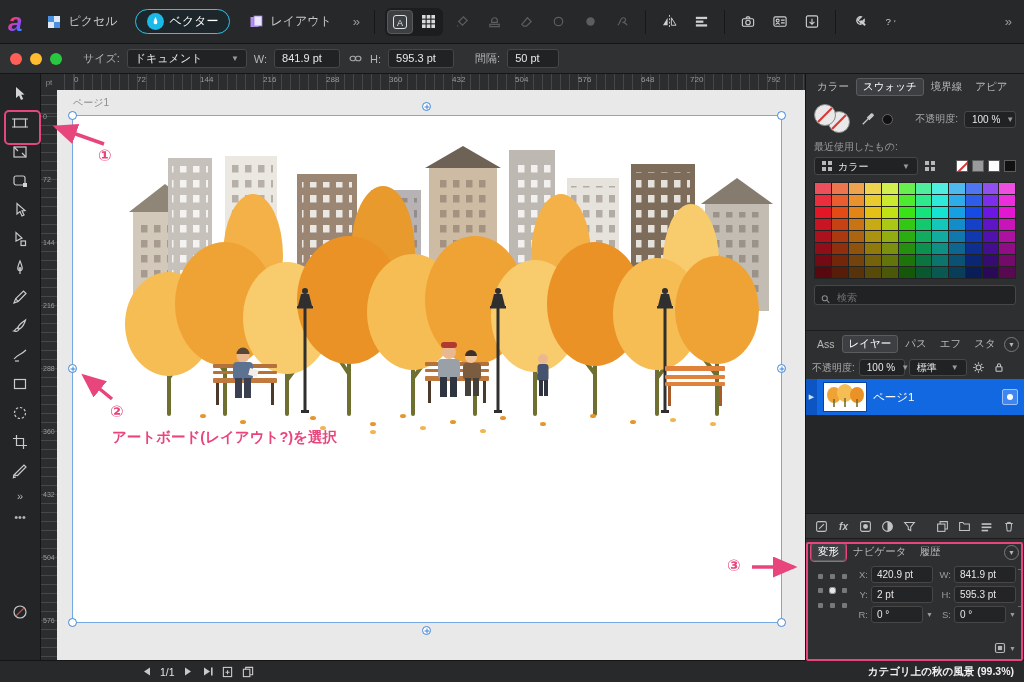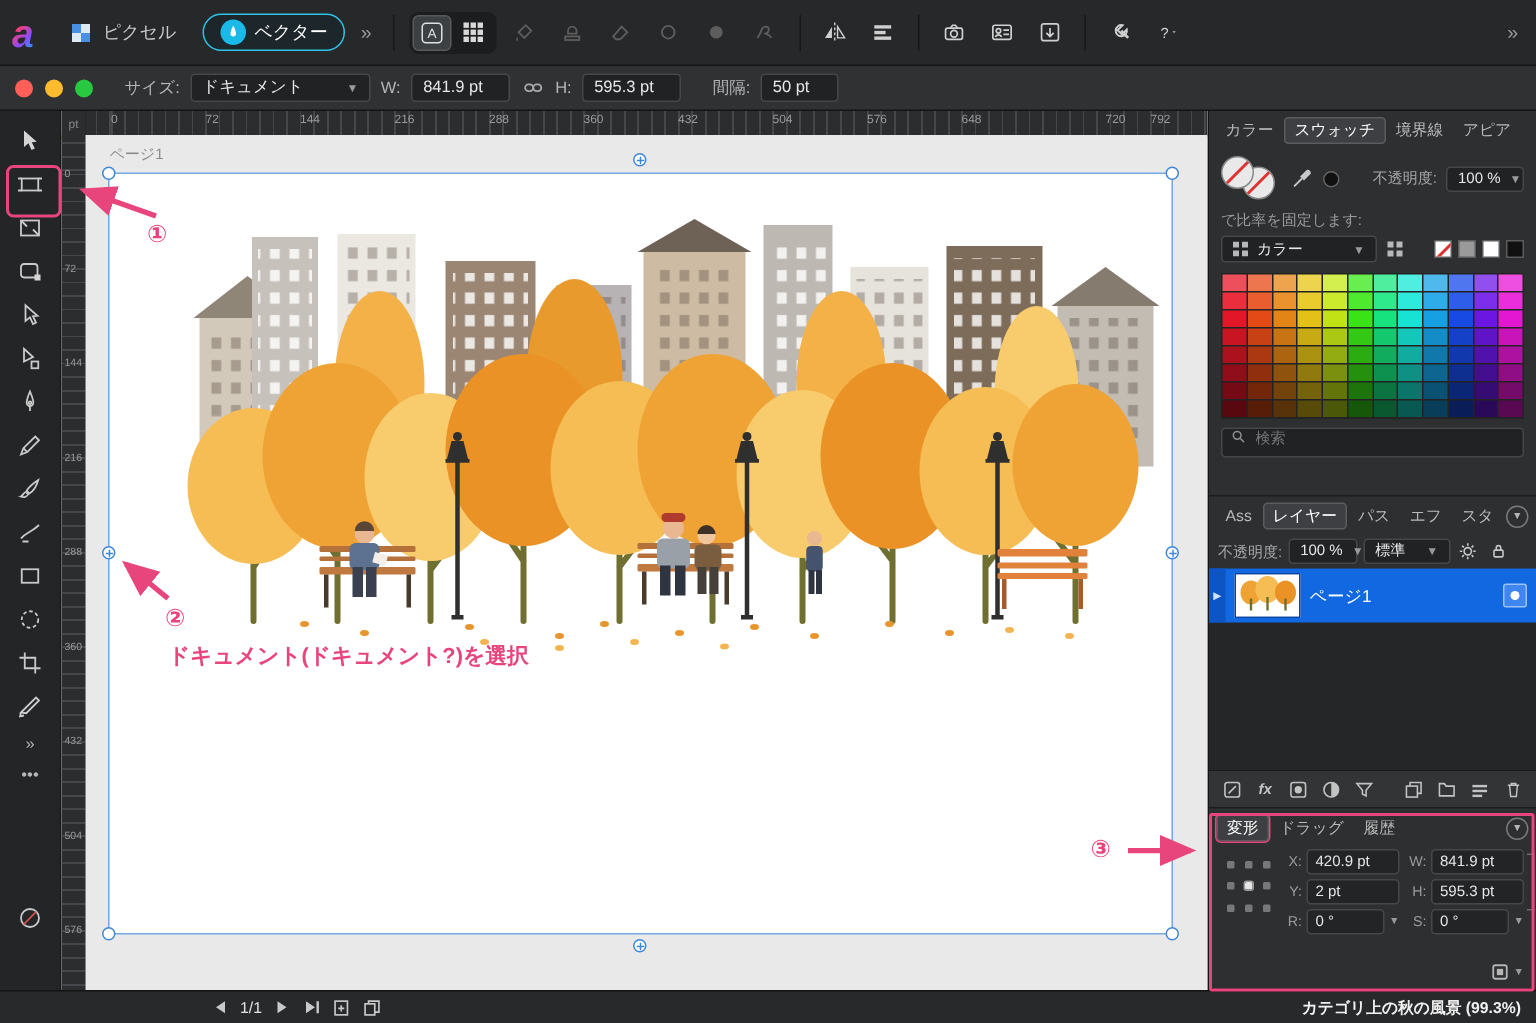--- a/index.html
+++ b/index.html
@@ -80,21 +80,21 @@
   .oplabel{margin-left:auto;color:#a8a8a8;font-size:10px}
   .opfield{width:52px;height:17px;font-size:10px}
   .subtle{color:#9a9a9a;font-size:10px;padding:3px 8px 1px}
   .palrow{display:flex;align-items:center;gap:4px;padding:2px 8px}
   .palselect{width:104px;height:18px;font-size:10px}
   .mini{width:12px;height:12px;border:1px solid #5c5c5c;box-sizing:border-box}
   .mini.none{background:#fff;position:relative;overflow:hidden}
   .mini.none::after{content:"";position:absolute;left:-2px;top:5px;width:16px;height:1.6px;background:#d33;transform:rotate(-45deg)}
   .swgrid{margin:5px 8px 0;display:grid;grid-template-columns:repeat(12,1fr);grid-auto-rows:11px;gap:1px;background:#232323;border:1px solid #232323}
   .sw{width:100%;height:100%}
-  .searchrow{margin:6px 8px;background:#202224;border:1px solid #474747;border-radius:3px;height:18px;display:flex;align-items:flex-start;gap:5px;padding:0 6px}
+  .searchrow{margin:6px 8px;background:#202224;border:1px solid #474747;border-radius:3px;height:18px;display:flex;align-items:flex-end;gap:5px;padding:0 6px}
   .searchrow input{background:transparent;border:none;outline:none;color:#bdbdbd;font-size:10px;width:100%;font-family:inherit}
   .lyctrl{display:flex;align-items:center;gap:4px;padding:3px 6px}
   .lyctrl .field{height:17px;font-size:10px}
   .blend{width:58px}
   .op2{width:46px}
   .icon14{width:16px;height:16px;display:flex;align-items:center;justify-content:center}
   .layerarea{background:#242628;flex:1;display:flex;flex-direction:column;min-height:60px}
   .layerrow{height:36px;background:var(--selblue);display:flex;align-items:center;gap:6px;padding-right:6px;position:relative}
   .ltag{width:11px;height:100%;background:#0d55c2;color:#cfe2ff;font-size:7px;display:flex;align-items:center;justify-content:center}
   .thumb{width:42px;height:28px;background:#fff;border:1px solid #0a44a0;overflow:hidden}
@@ -151,20 +151,29 @@
     <span>ピクセル</span>
   </div>
   <div class="persona active">
     <span class="picon pv">
       <svg width="11" height="11" viewBox="0 0 12 12">
           <path d="M6 1 C4.5 4 4 5.5 4 7 a2 2 0 0 0 4 0 C8 5.5 7.5 4 6 1 Z" fill="#fff"></path>
         </svg>
     </span>
     <span>ベクター</span>
   </div>
+  <div class="persona">
+    <span class="picon pl">
+      <svg width="14" height="14" viewBox="0 0 14 14">
+          <rect x="1.5" y="2" width="8" height="10" fill="#b08cf0"></rect>
+          <rect x="5" y="1" width="8" height="10" fill="#ece6fa" stroke="#9a7ad8" stroke-width="0.8"></rect>
+        </svg>
+    </span>
+    <span>レイアウト</span>
+  </div>
   <span class="chev">»</span>
 
   <div class="vdiv"></div>
 
   <div class="darkgroup">
     <div class="tbicon sel">
       <svg width="16" height="16" viewBox="0 0 16 16">
           <rect x="1.5" y="1.5" width="13" height="13" rx="2.5" fill="none" stroke="#e0e0e0"></rect>
           <text x="8" y="11.5" font-size="9" fill="#e0e0e0" text-anchor="middle" font-family="sans-serif">A</text>
         </svg>
@@ -406,21 +415,21 @@
         <span class="tickno" style="left: 17px;">0</span>
         <span class="tickno" style="left: 80px;">72</span>
         <span class="tickno" style="left: 143px;">144</span>
         <span class="tickno" style="left: 206px;">216</span>
         <span class="tickno" style="left: 269px;">288</span>
         <span class="tickno" style="left: 332px;">360</span>
         <span class="tickno" style="left: 395px;">432</span>
         <span class="tickno" style="left: 458px;">504</span>
         <span class="tickno" style="left: 521px;">576</span>
         <span class="tickno" style="left: 584px;">648</span>
-        <span class="tickno" style="left: 680px;">720</span>
+        <span class="tickno" style="left: 633px;">720</span>
         <span class="tickno" style="left: 710px;">792</span>
       </div>
     <div class="ruler-left">
         <span class="ticknoL" style="top: 23px;">0</span>
         <span class="ticknoL" style="top: 86px;">72</span>
         <span class="ticknoL" style="top: 149px;">144</span>
         <span class="ticknoL" style="top: 212px;">216</span>
         <span class="ticknoL" style="top: 275px;">288</span>
         <span class="ticknoL" style="top: 338px;">360</span>
         <span class="ticknoL" style="top: 401px;">432</span>
@@ -609,21 +618,21 @@
               <path d="M7 6 L10 9 M12 2 a2 2 0 0 1 2 2 l-4 4 -2 -2 Z" fill="#c8c8c8"></path>
             </svg>
         </span>
         <span class="blackdot"></span>
         <span class="oplabel">不透明度:</span>
         <div class="field opfield">
           <span>100 %</span>
           <span class="car">▼</span>
         </div>
       </div>
-      <div class="subtle">で比率を固定します:</div>
+      <div class="subtle">最近使用したもの:</div>
       <div class="palrow">
         <div class="field palselect">
           <svg width="10" height="10" viewBox="0 0 10 10" fill="#b8b8b8">
               <rect x="0" y="0" width="4" height="4"></rect>
               <rect x="6" y="0" width="4" height="4"></rect>
               <rect x="0" y="6" width="4" height="4"></rect>
               <rect x="6" y="6" width="4" height="4"></rect>
             </svg>
           <span>カラー</span>
           <span class="car">▼</span>
@@ -847,21 +856,21 @@
           <svg width="12" height="13" viewBox="0 0 16 16" stroke="#c3c3c3" fill="none" stroke-width="1.3">
               <path d="M3 4 H13 M6 4 V2.5 H10 V4 M4.5 4 L5.5 14 H10.5 L11.5 4"></path>
             </svg>
         </span>
       </div>
     </div>
 
     <div class="sec sec-transform">
       <div class="ptabs">
         <span class="ptab active ring">変形</span>
-        <span class="ptab">ドラッグ</span>
+        <span class="ptab">ナビゲータ</span>
         <span class="ptab">履歴</span>
         <span class="circlechev">▼</span>
       </div>
       <div class="tfgrid">
         <div class="anchor">
           <i></i>
             <i></i>
             <i></i>
             <i></i>
             <i class="on"></i>
@@ -956,13 +965,13 @@
         <path d="M0 0 L7 3 L0 6 Z" fill="#e8457c"></path>
       </marker>
   </defs>
   <line x1="104" y1="144" x2="56" y2="127" stroke="#e8457c" stroke-width="3.5" marker-end="url(#ah)"></line>
   <line x1="112" y1="399" x2="84" y2="376" stroke="#e8457c" stroke-width="3.5" marker-end="url(#ah)"></line>
   <line x1="752" y1="567" x2="794" y2="567" stroke="#e8457c" stroke-width="3.5" marker-end="url(#ah)"></line>
 </svg>
 <div class="ann annnum" style="left:98px;top:146px">①</div>
 <div class="ann annnum" style="left:110px;top:402px">②</div>
 <div class="ann annnum" style="left:727px;top:556px">③</div>
-<div class="ann annnote" style="left:112px;top:428px">ドキュメント(ドキュメント?)を選択</div>
+<div class="ann annnote" style="left:112px;top:428px">アートボード(レイアウト?)を選択</div>
 
 </body></html>

